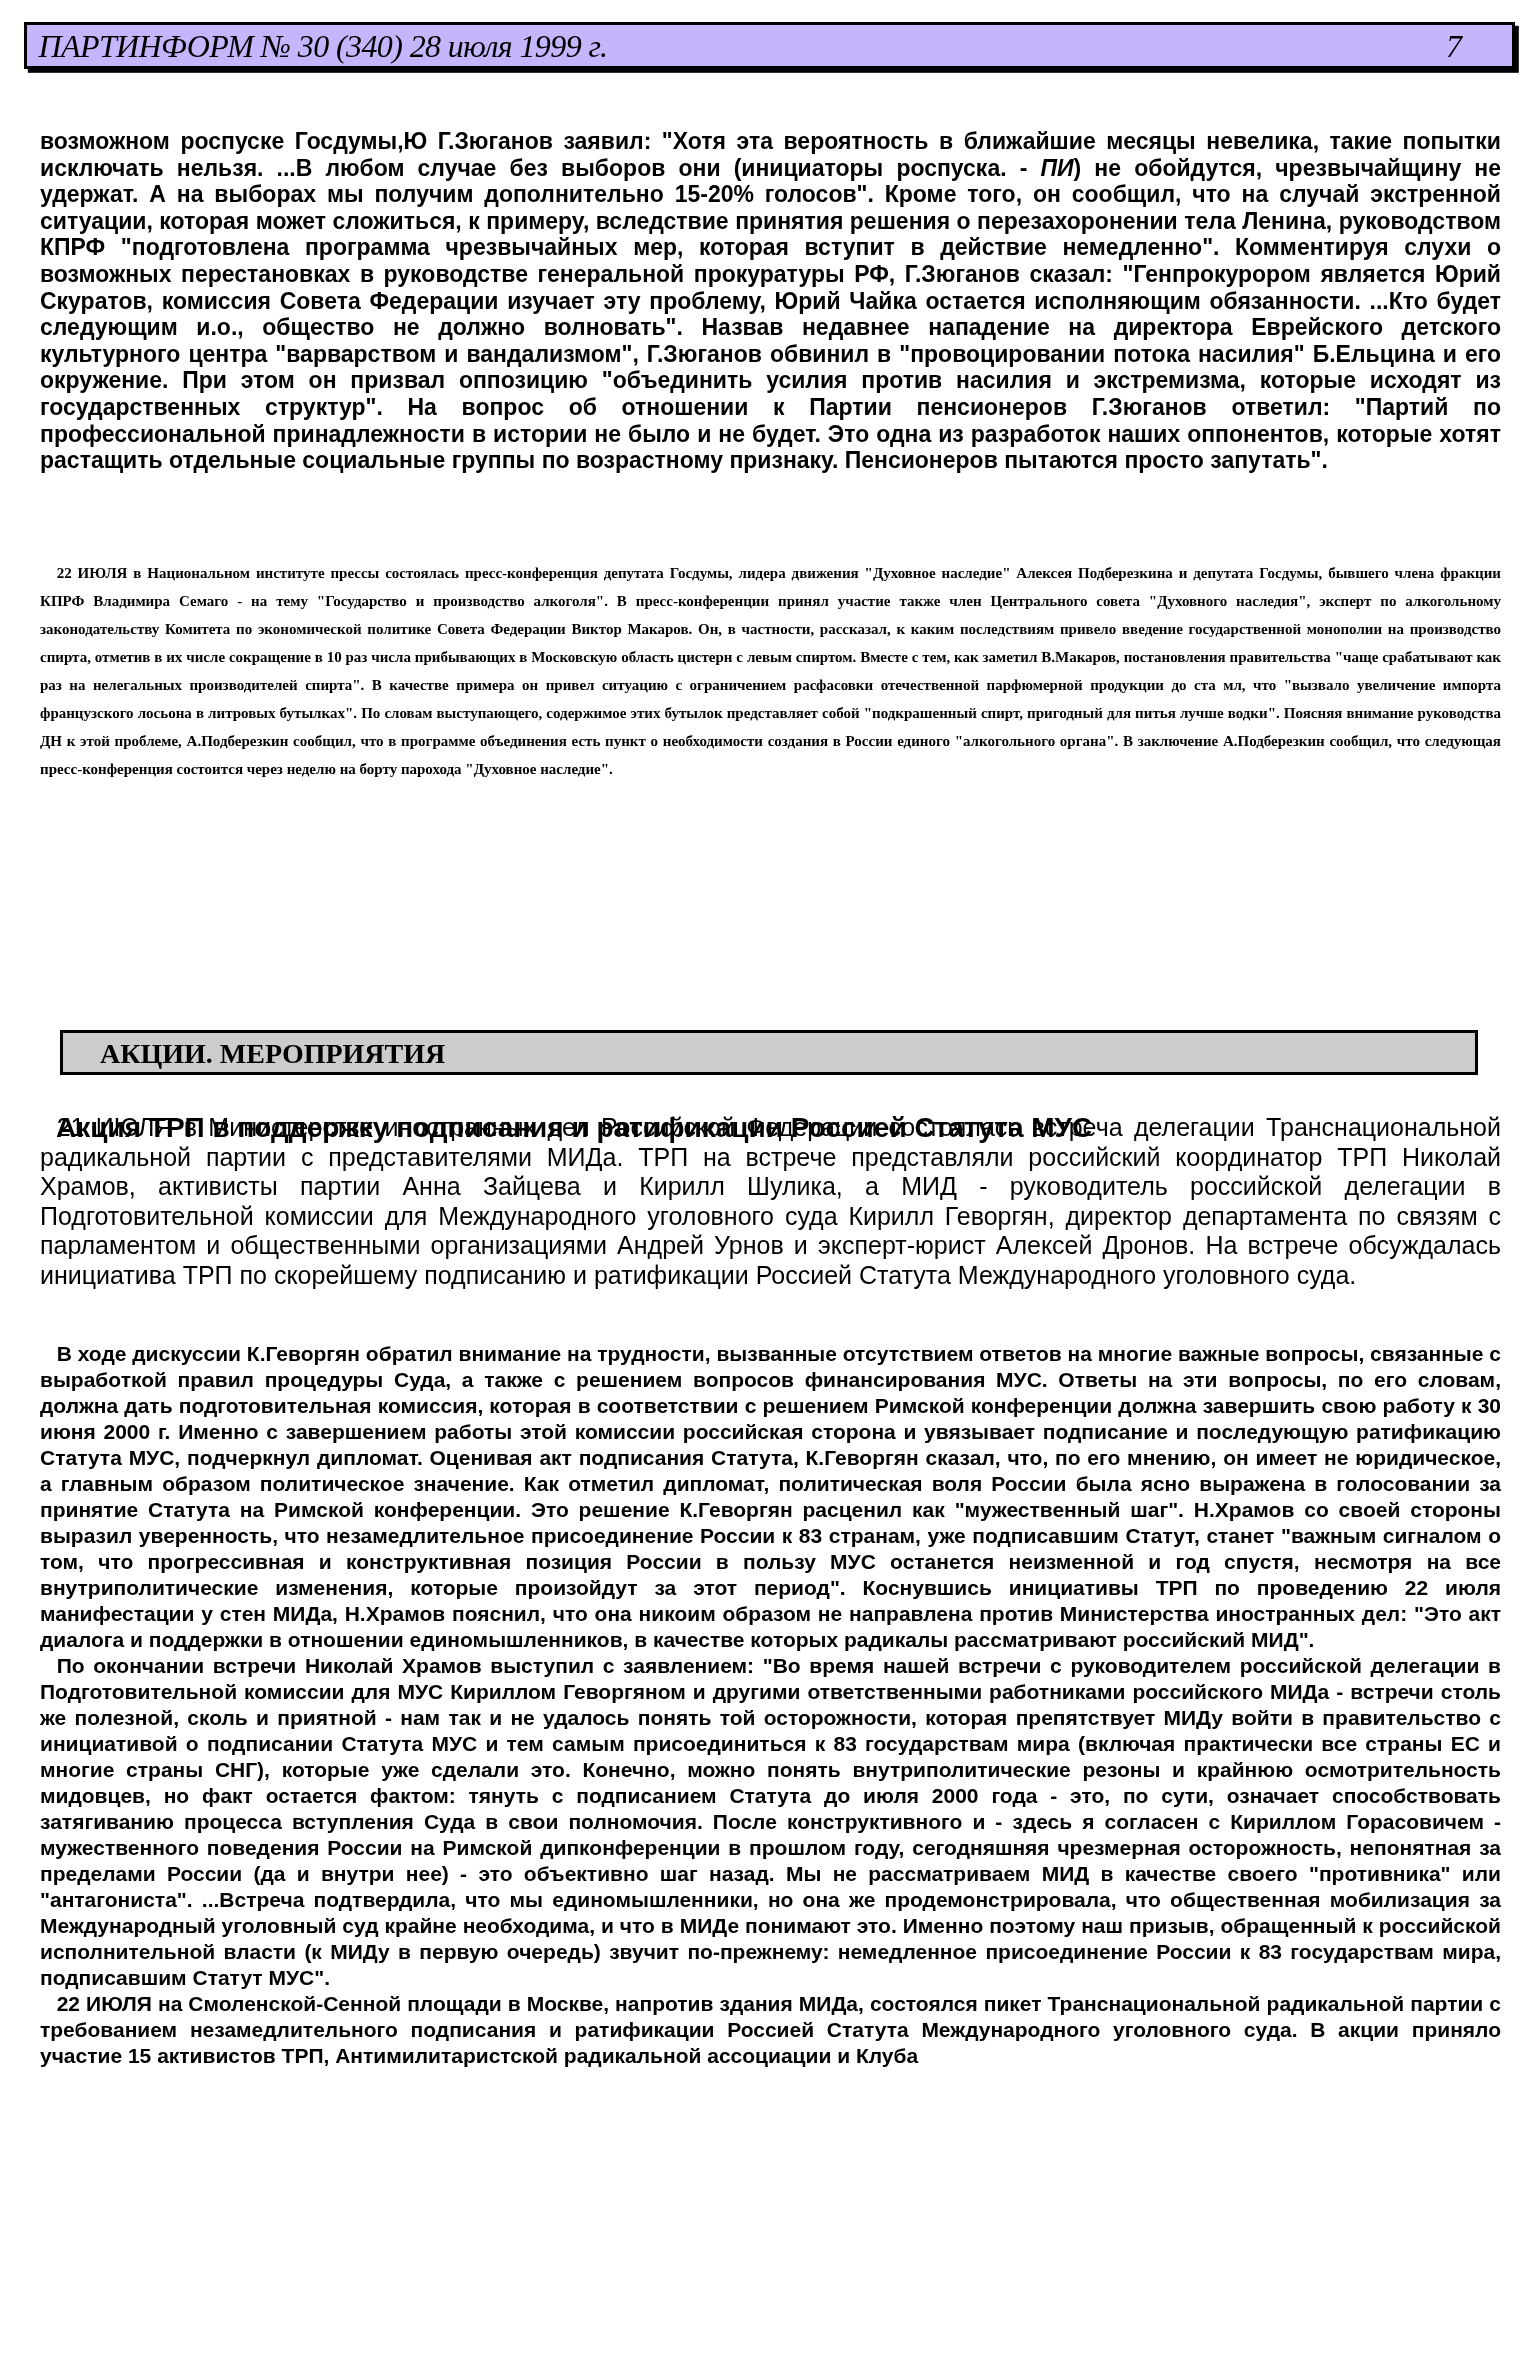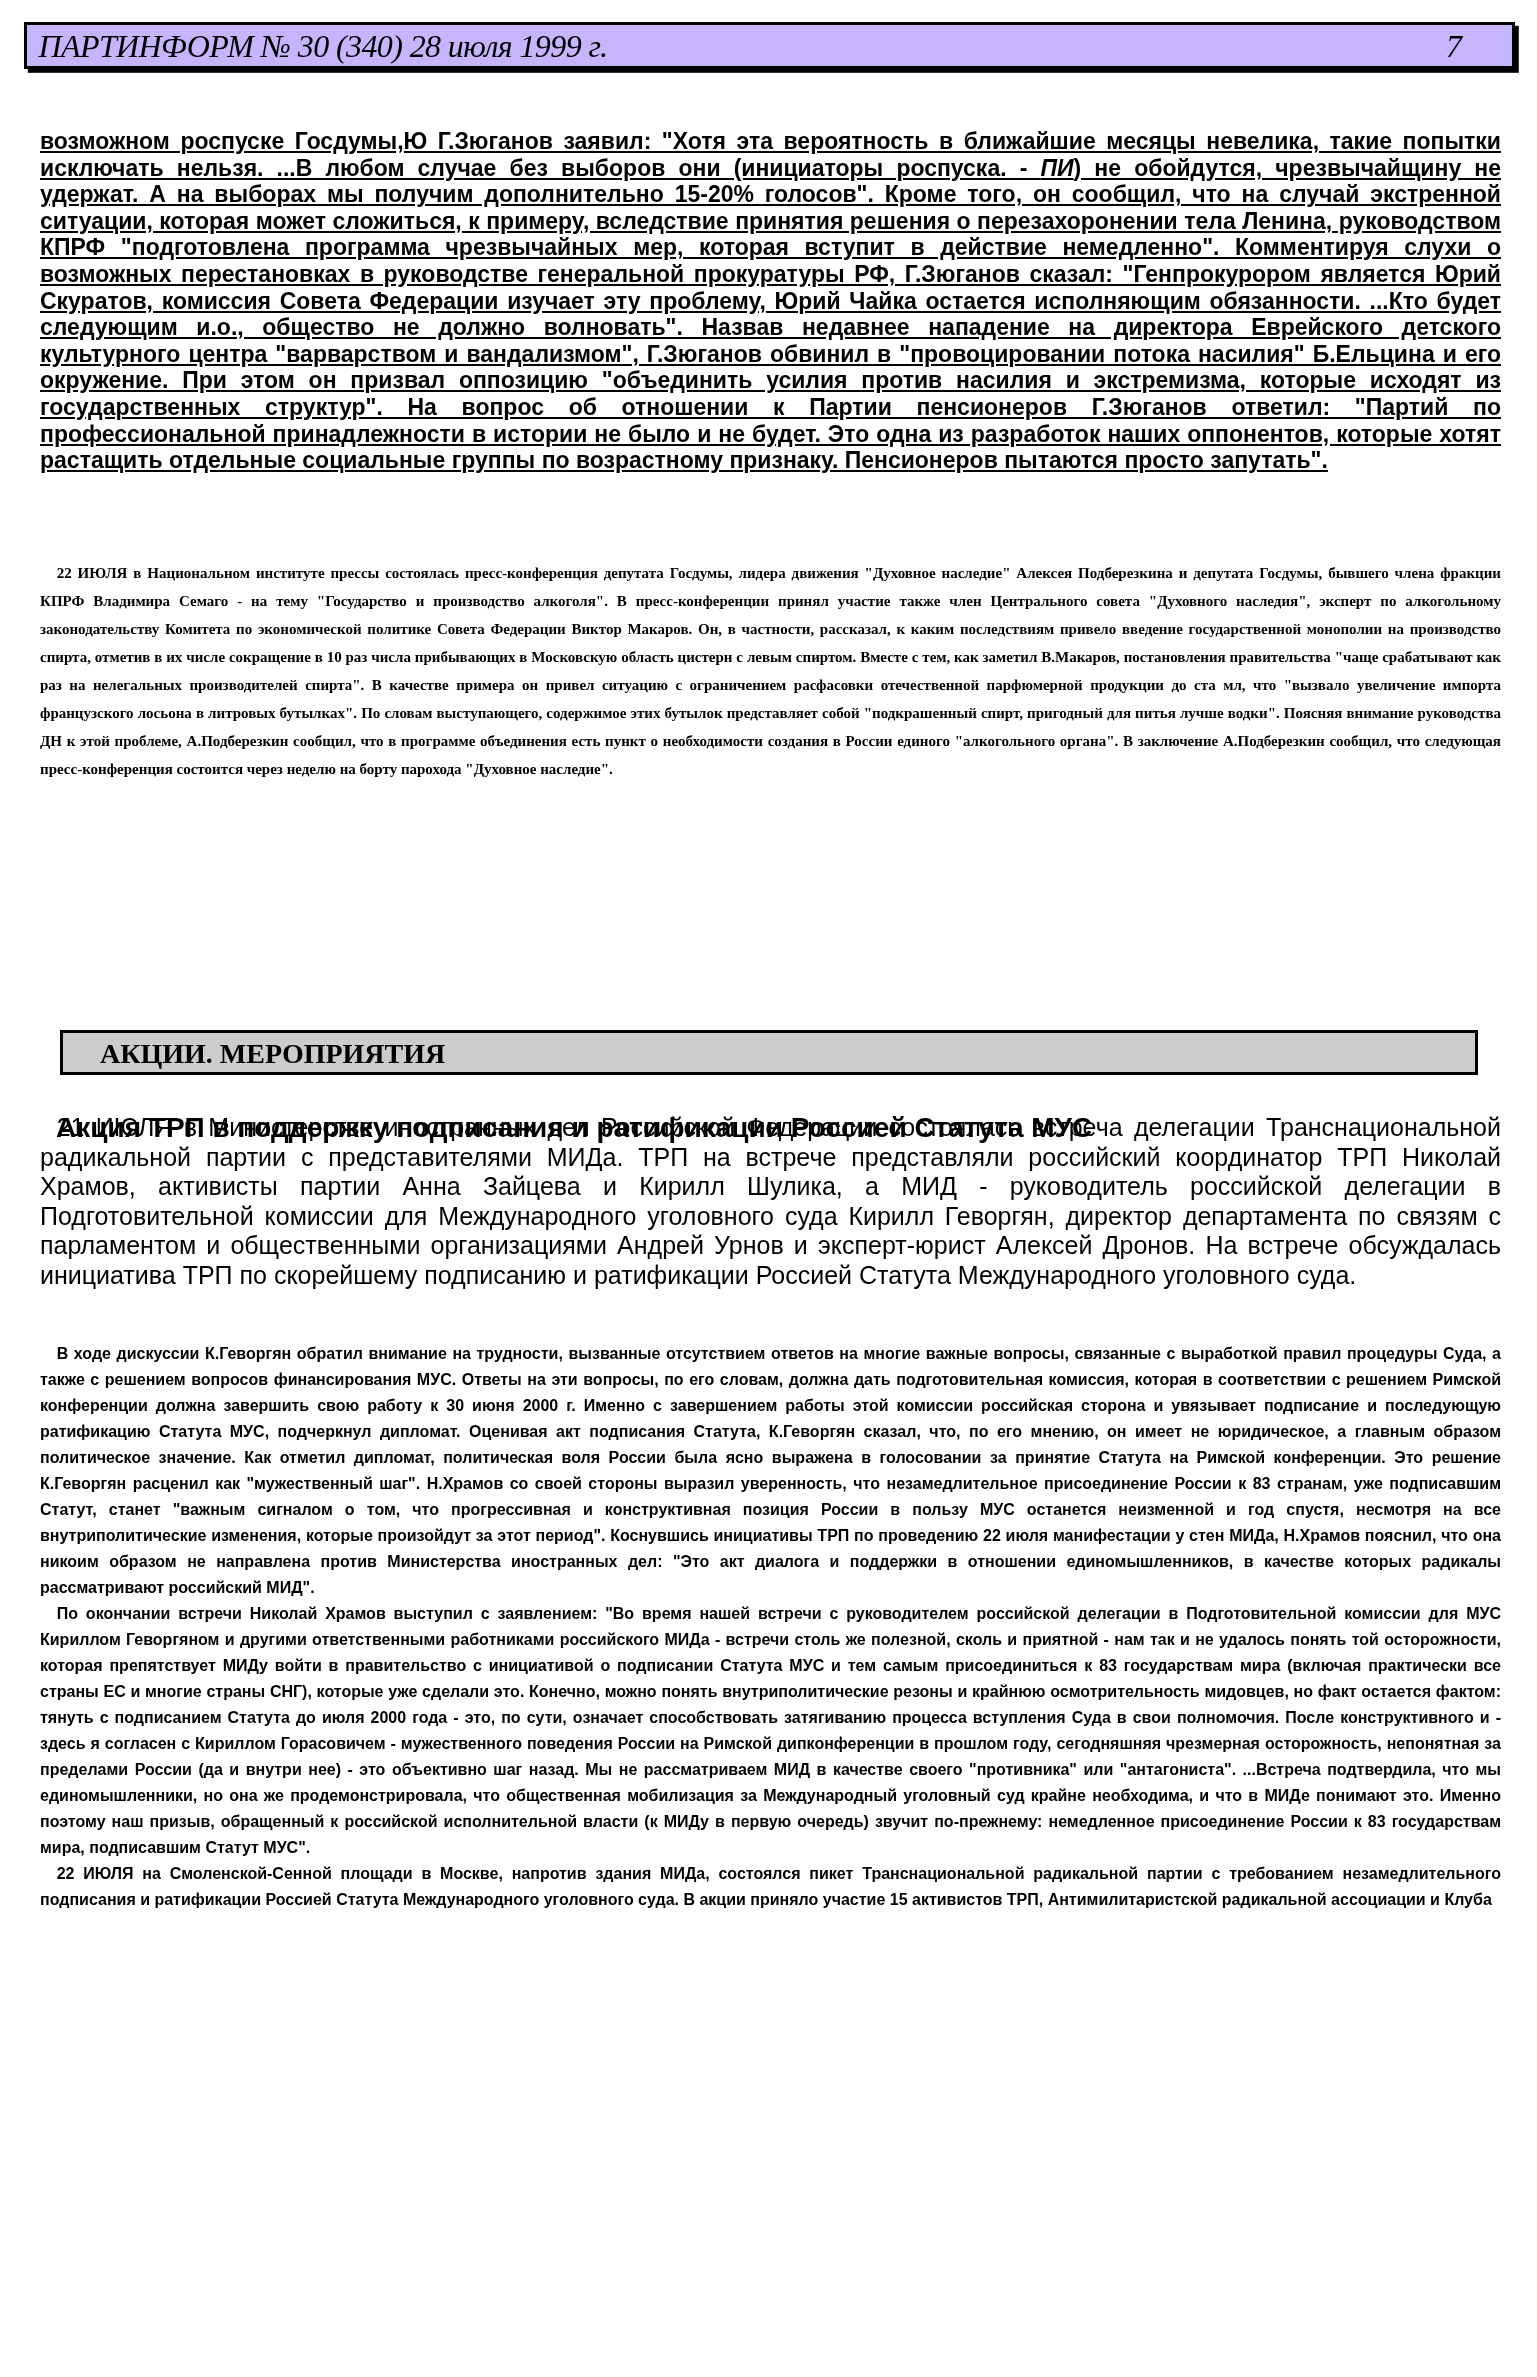--- a/index.html
+++ b/index.html
@@ -16,21 +16,21 @@
   }
   .masthead .pageno {
     position: absolute; right: 50px; top: 1.3px;
     font-family: "Liberation Serif", serif; font-style: italic;
     font-size: 32px; line-height: 38px;
   }
   .block { position: absolute; left: 40px; width: 1461px; text-align: justify; }
   .p1 {
     top: 128px;
     font-family: "Liberation Sans", sans-serif; font-weight: bold;
-    font-size: 23px; line-height: 26.6px; text-decoration: underline;
+    font-size: 23px; line-height: 26.6px;
   }
   .p2 {
     top: 559px;
     font-family: "Liberation Serif", serif; font-weight: bold;
     font-size: 15px; line-height: 28px; text-indent: 16.7px;
   }
   .section-box {
     position: absolute; left: 60px; top: 1030px; width: 1412px; height: 39px;
     background: #cccccc; border: 3.8px solid #000;
   }
@@ -45,21 +45,21 @@
     font-size: 28px; line-height: 33px;
   }
   .p3 {
     top: 1113px;
     font-family: "Liberation Sans", sans-serif; font-weight: normal;
     font-size: 25px; line-height: 29.5px; text-indent: 16.7px;
   }
   .bold-block {
     top: 1341px;
     font-family: "Liberation Sans", sans-serif; font-weight: bold;
-    font-size: 16px; line-height: 26px;
+    font-size: 21px; line-height: 26px;
   }
   .bold-block p { margin: 0; text-indent: 16.7px; }
   .block p { margin: 0; }
   .emph-italic { font-style: italic; }
 </style>
 </head>
 <body>
 
 <div class="masthead">
   <span class="title">ПАРТИНФОРМ № 30 (340) 28 июля 1999 г.</span>

